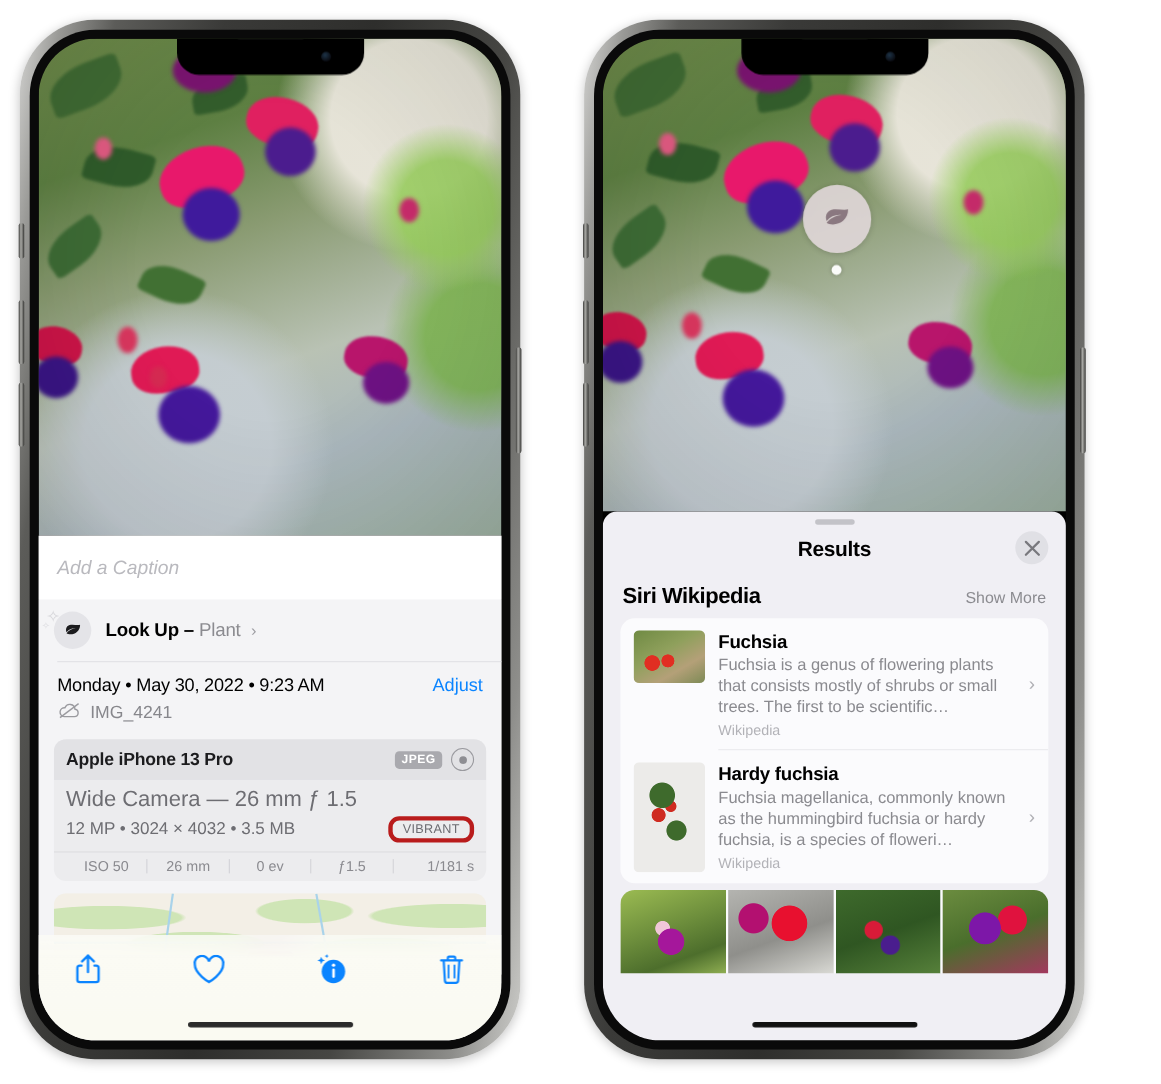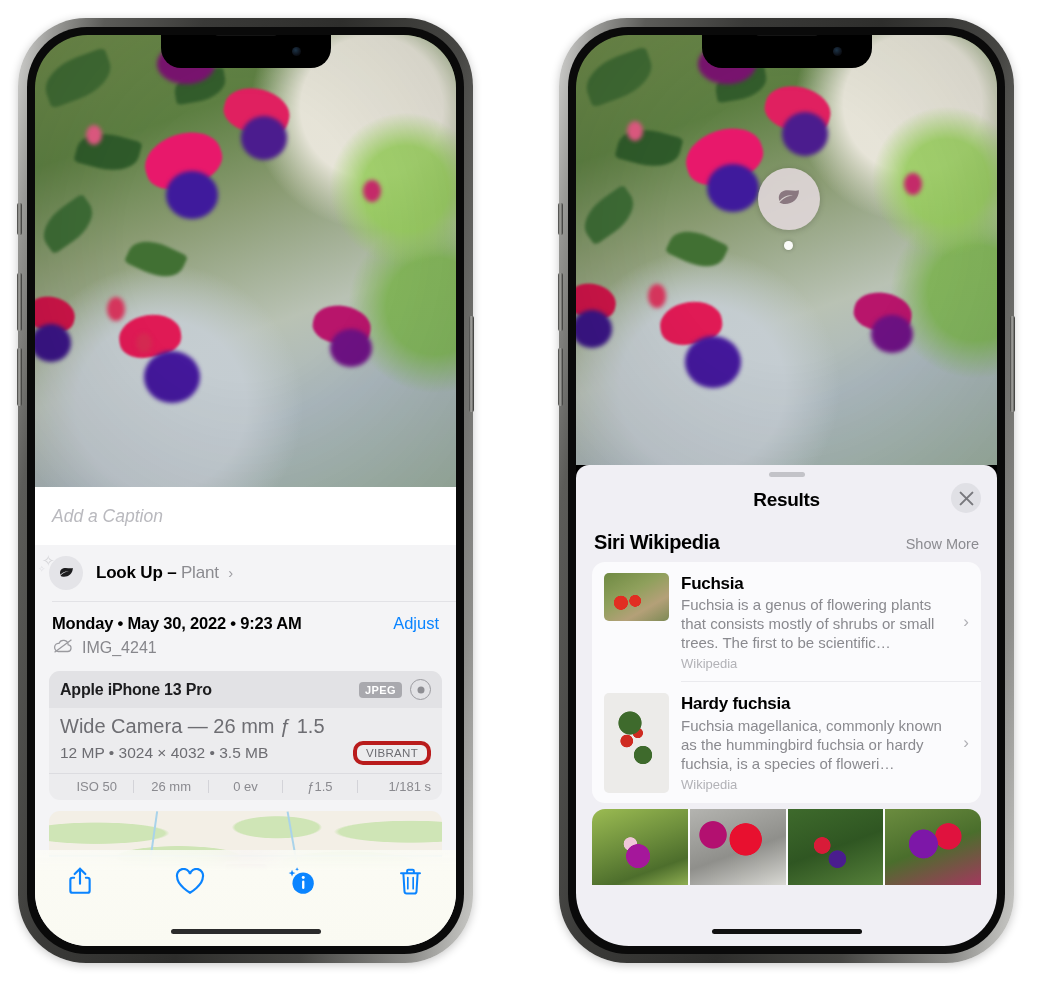--- a/index.html
+++ b/index.html
@@ -6,21 +6,21 @@
   body{width:1055px;height:985px;position:relative;overflow:hidden;
        font-family:"Liberation Sans","DejaVu Sans",sans-serif;
        -webkit-font-smoothing:antialiased;}
 
   
   .phone{position:absolute;top:18px;width:455px;height:945px;border-radius:68px;
          background:linear-gradient(100deg,#d8d8d6 0%,#9a9a97 6%,#5c5c59 14%,#3a3a38 30%,
                     #2e2e2c 52%,#464643 72%,#8e8e8b 90%,#cfcfcc 100%);
          box-shadow:0 2px 10px rgba(0,0,0,.22);}
   .phone.left{left:18px;}
-  .phone.right{left:559px;}
+  .phone.right{left:531px;}
   .bezel{position:absolute;left:9px;top:9px;right:9px;bottom:9px;border-radius:60px;
          background:#0a0a0a;}
   .screen{position:absolute;left:8px;top:8px;right:8px;bottom:8px;border-radius:53px;
           overflow:hidden;background:#000;}
 
   
   .btn-h{position:absolute;background:linear-gradient(90deg,#3b3b39,#a9a9a5 40%,#6e6e6b 75%,#2e2e2c);
          border-radius:2px;}
   .mute{left:-1px;top:185px;width:5px;height:32px;}
   .volup{left:-1px;top:255px;width:5px;height:58px;}
@@ -67,21 +67,21 @@
   .spark{position:absolute;left:7px;top:8px;color:#d6d6da;font-size:15px;line-height:1;}
   .spark2{position:absolute;left:3px;top:20px;color:#dedee2;font-size:9px;line-height:1;}
   .lk-text{margin-left:13px;font-size:17px;color:#000;font-weight:700;letter-spacing:-.2px;}
   .lk-text .kind{font-weight:400;color:#8b8b90;}
   .lk-chev{margin-left:5px;color:#9d9da2;font-size:15px;font-weight:400;}
 
   .hr{height:1px;background:#e2e2e6;margin-left:17px;}
 
   .date-block{padding:12px 17px 9px 17px;}
   .date-line{display:flex;align-items:baseline;justify-content:space-between;}
-  .date-txt{font-size:16.5px;font-weight:700;color:#000;letter-spacing:-.2px;}
+  .date-txt{font-size:16.5px;font-weight:400;color:#000;letter-spacing:-.2px;}
   .adjust{font-size:16.5px;color:#0a84ff;}
   .file-line{display:flex;align-items:center;margin-top:5px;gap:8px;}
   .file-name{font-size:16px;color:#87878c;}
 
   .cam-card{margin:4px 14px 0 14px;border-radius:11px;overflow:hidden;background:#ececee;}
   .cam-head{display:flex;align-items:center;justify-content:space-between;
             padding:8px 11px;background:#e2e2e5;}
   .cam-title{font-size:16px;font-weight:700;color:#1c1c1e;letter-spacing:-.2px;}
   .cam-head-r{display:flex;align-items:center;gap:8px;}
   .fmt-chip{background:#a9a9ae;color:#fff;font-size:11px;font-weight:700;letter-spacing:.4px;

